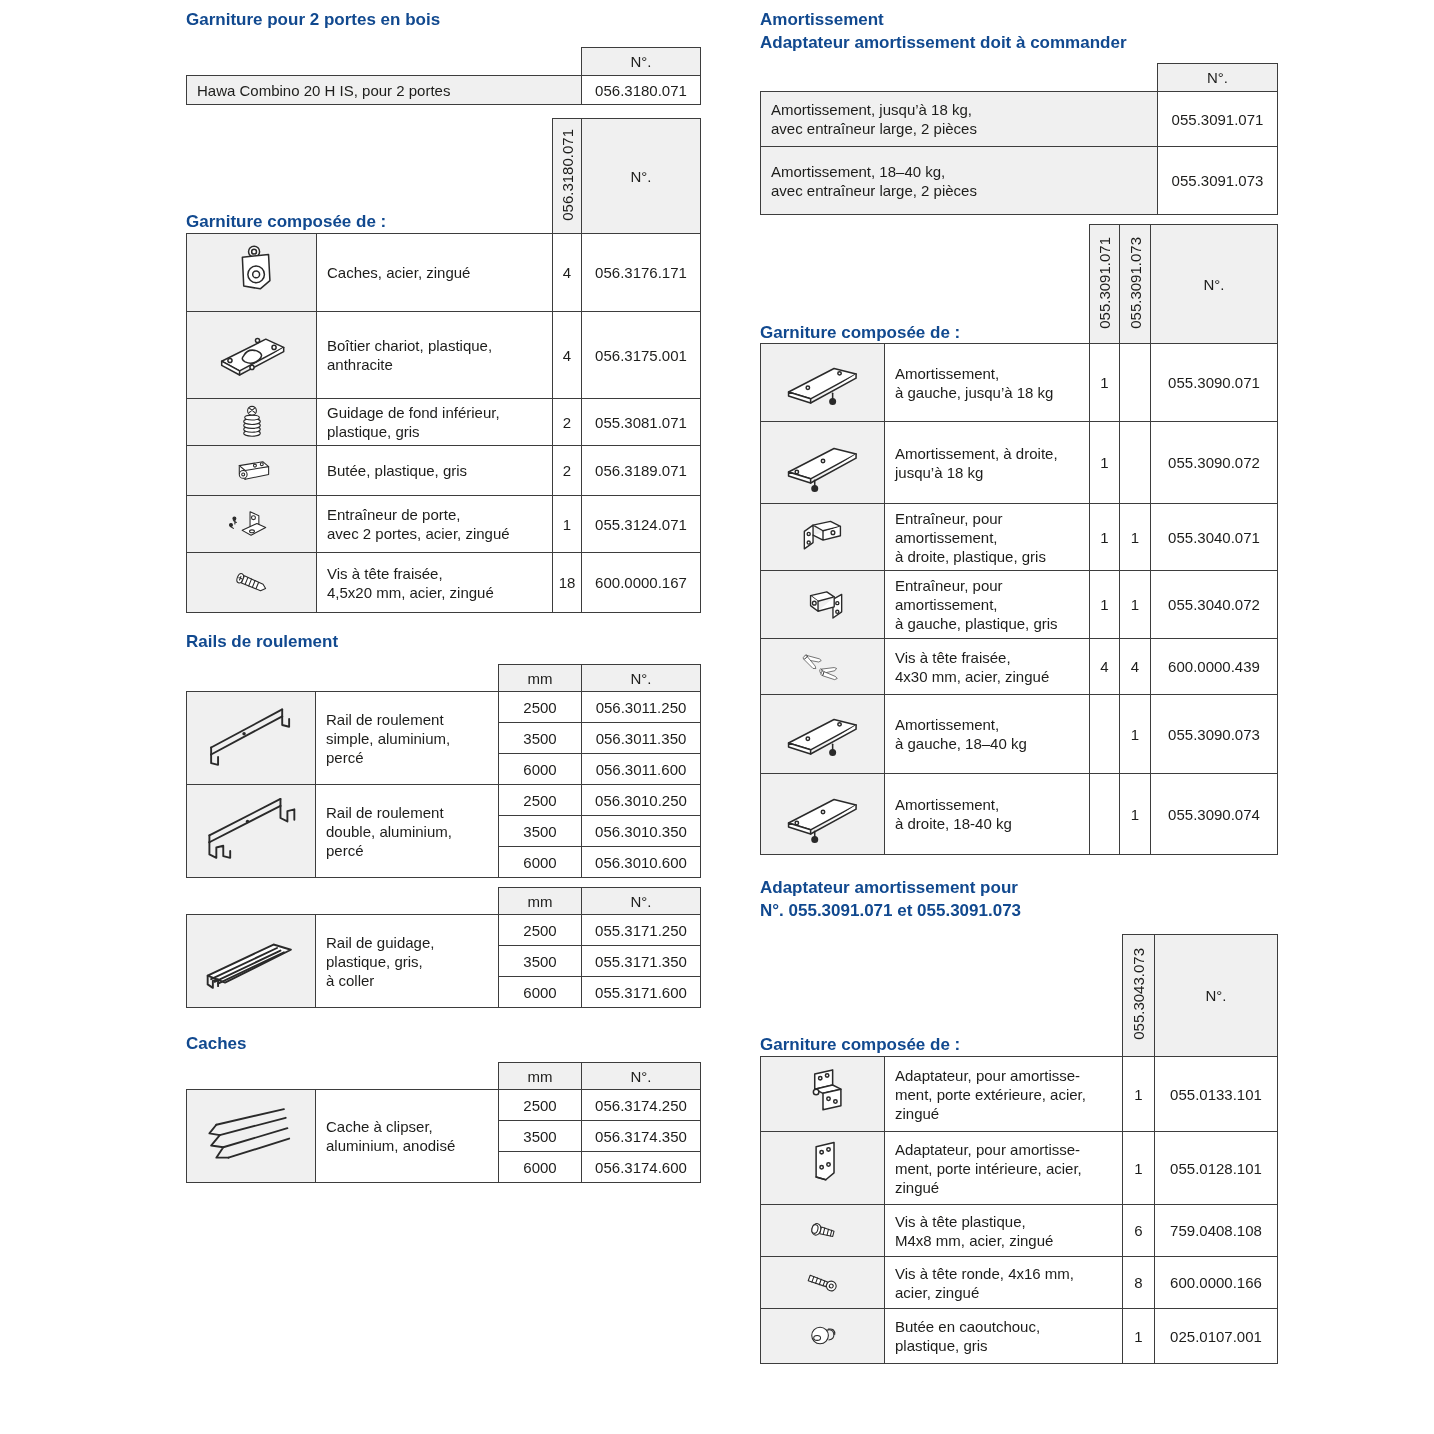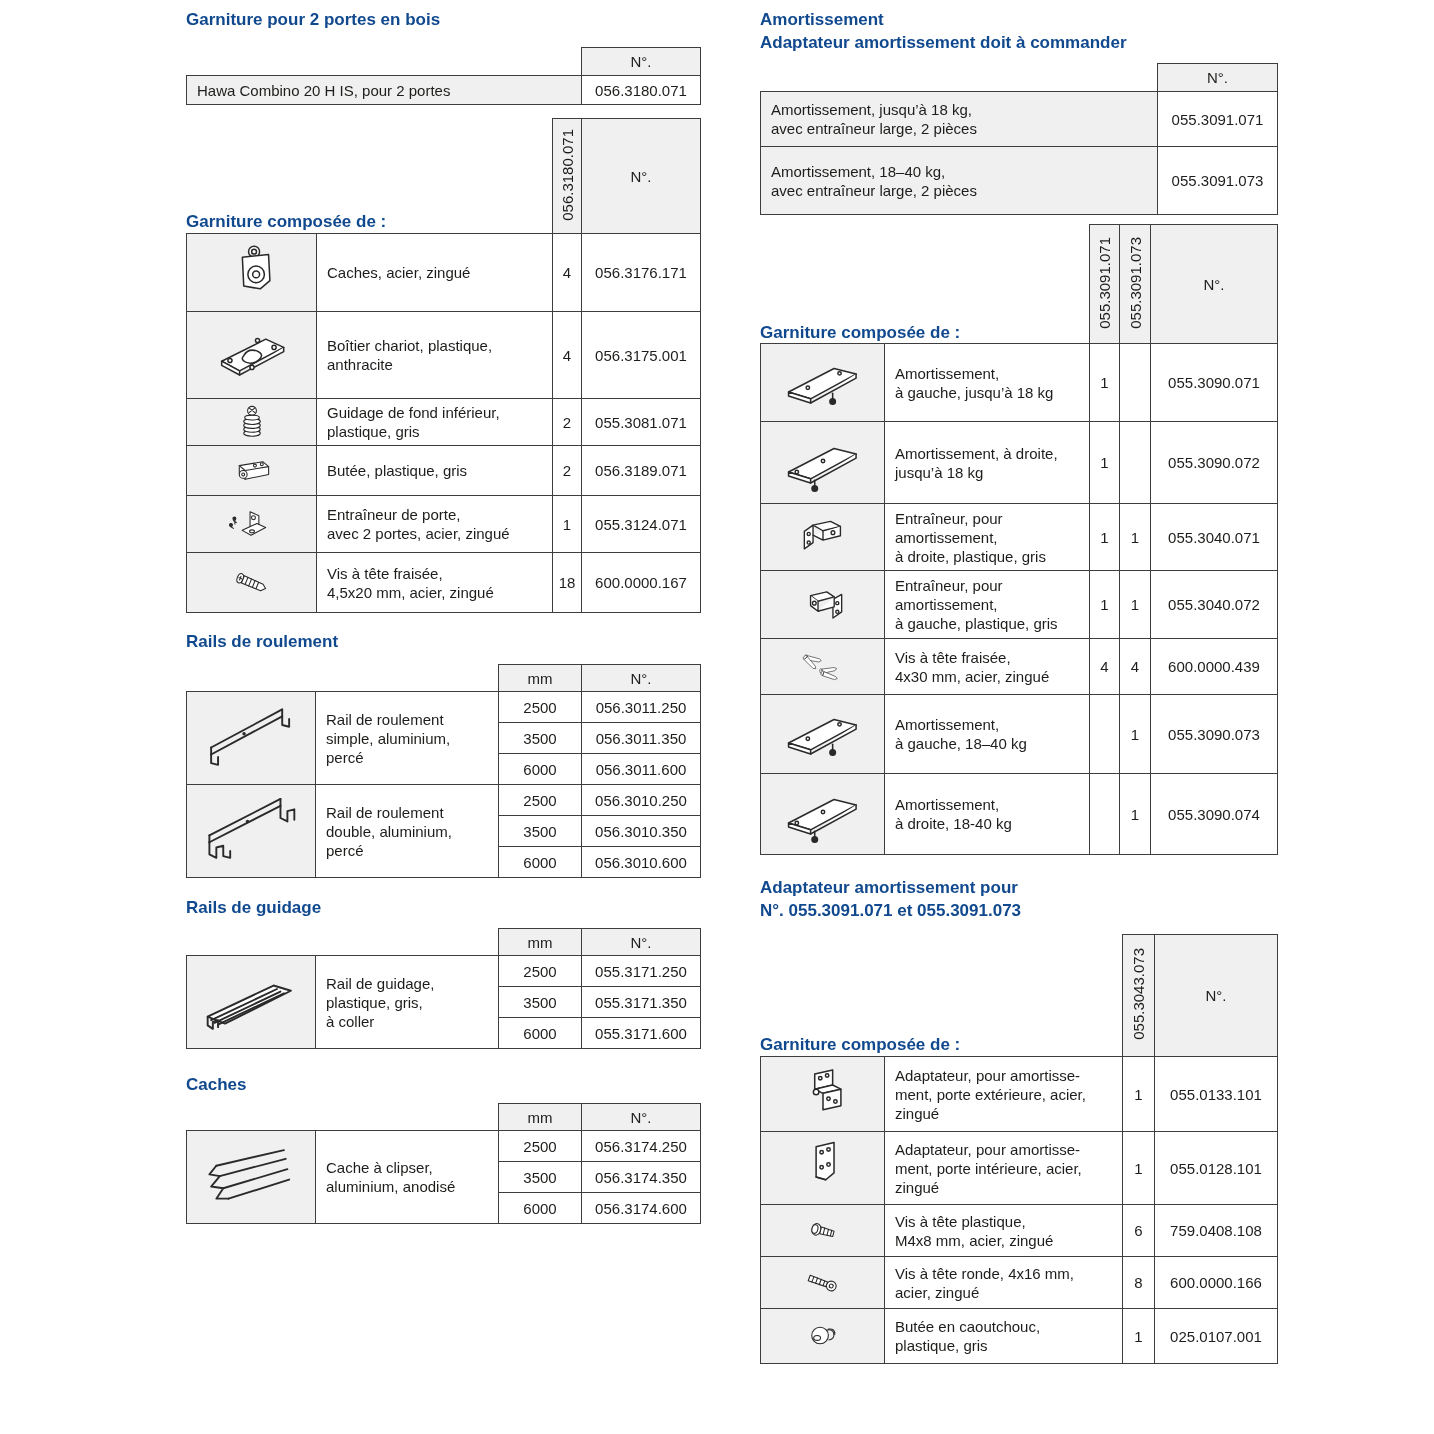--- a/index.html
+++ b/index.html
@@ -224,21 +224,20 @@
       <td class="ctr">3500</td>
       <td class="ctr">056.3010.350</td>
     </tr>
     <tr style="height:31px">
       <td class="ctr">6000</td>
       <td class="ctr">056.3010.600</td>
     </tr>
   </tbody>
     </table>
 
-  <h2 style="margin-top:18px">Rails de guidage</h2>
   <table style="width:514px;margin-top:9px">
     <colgroup>
         <col style="width:129px">
         <col style="width:183px">
         <col style="width:83px">
         <col style="width:119px">
       </colgroup>
     <tbody>
         <tr style="height:27px">
       <td class="nob" colspan="2"></td>

